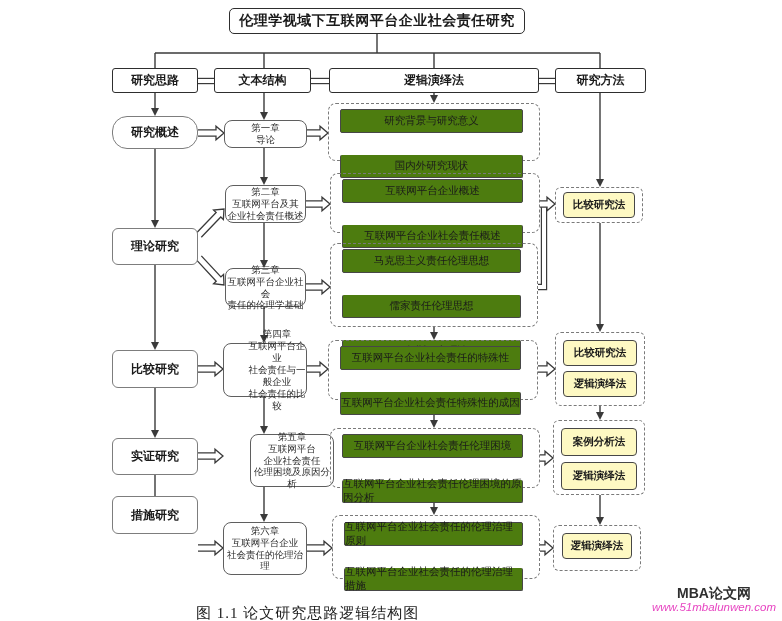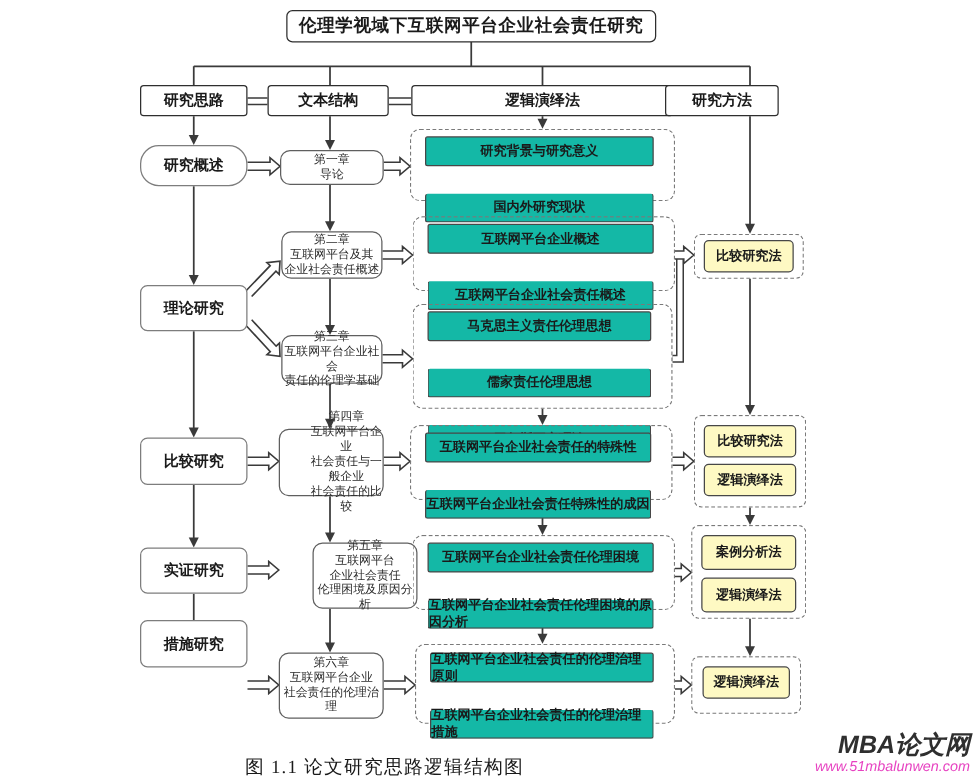--- a/index.html
+++ b/index.html
@@ -11,32 +11,32 @@
   .box{position:absolute;z-index:1;box-sizing:border-box;background:#fff;
        display:flex;align-items:center;justify-content:center;text-align:center;}
   .title{border:1.6px solid #2e2e2e;border-radius:5px;font-weight:bold;font-size:14px;letter-spacing:.5px;}
   .hdr{border:1.5px solid #2e2e2e;border-radius:3px;font-weight:bold;font-size:12px;}
   .rbox{border:1.5px solid #7d7d7d;border-radius:6px;font-weight:bold;font-size:12px;}
   .chapter{border:1.4px solid #5f5f5f;border-radius:8px;font-size:9.5px;color:#2a2a2a;
            line-height:1.25;white-space:pre-line;font-weight:400;}
   .group{position:absolute;z-index:1;box-sizing:border-box;background:transparent;
          border:1.2px dashed #7a7a7a;border-radius:8px;padding-top:5px;}
   .item{box-sizing:border-box;height:24px;margin:0 16px 0 11px;border:1.4px solid #474747;
-        border-radius:2px;background:#14b8a6;display:flex;align-items:center;justify-content:center;
-        font-weight:bold;font-size:10.5px;}
+        border-radius:2px;background:#4d7c0f;display:flex;align-items:center;justify-content:center;
+        font-weight:normal;font-size:10.5px;}
   .item + .item{border-top:0;height:23px;margin-top:22px;}
   .mgroup{position:absolute;z-index:1;box-sizing:border-box;background:transparent;
           border:1.2px dashed #7a7a7a;border-radius:6px;padding-top:7px;}
   .mitem{box-sizing:border-box;height:26px;margin:0 7px 5px 7px;border:1.4px solid #474747;
          border-radius:4px;background:#fef9c3;display:flex;align-items:center;justify-content:center;
          font-weight:bold;font-size:10.5px;}
   .caption{position:absolute;z-index:1;font-family:"Liberation Serif","DejaVu Serif",serif;
            font-size:15px;color:#1a1a1a;letter-spacing:1px;}
   .wm{position:absolute;z-index:1;right:6px;top:585px;text-align:right;line-height:1.15;}
-  .wm-name{font-style:italic;font-weight:bold;font-size:20px;color:#2f2f2f;}
+  .wm-name{font-weight:bold;font-size:14px;color:#2f2f2f;text-align:center;}
   .wm-url{font-style:italic;font-size:11.5px;}
 </style>
 </head>
 <body>
 
 <div class="stage">
 
   <svg id="conn" width="782" height="621" viewBox="0 0 782 621">
       <line x1="377" y1="33" x2="377" y2="53" stroke="#3a3a3a" stroke-width="1.4"></line>
       <line x1="155" y1="53" x2="600" y2="53" stroke="#3a3a3a" stroke-width="1.4"></line>
@@ -142,21 +142,21 @@
       <g transform="translate(540 548) rotate(0.00)">
         <path d="M0 -3.2 L5 -3.2 L5 -6.8 L13 0 L5 6.8 L5 3.2 L0 3.2" fill="#fff" stroke="#3a3a3a" stroke-width="1.3" stroke-linejoin="miter"></path>
       </g>
     </svg>
 
   <div class="box title" style="left:229px;top:8px;width:296px;height:26px;font-family:Liberation Mono, monospace;">伦理学视域下互联网平台企业社会责任研究</div>
 
   <div class="box hdr" style="left:112px;top:68px;width:86px;height:25px;">研究思路</div>
   <div class="box hdr" style="left:214px;top:68px;width:97px;height:25px;">文本结构</div>
   <div class="box hdr" style="left:329px;top:68px;width:210px;height:25px;">逻辑演绎法</div>
-  <div class="box hdr" style="left:532px;top:68px;width:91px;height:25px;">研究方法</div>
+  <div class="box hdr" style="left:555px;top:68px;width:91px;height:25px;">研究方法</div>
 
   <div class="box rbox" style="left:112px;top:116px;width:86px;height:33px;border-radius:15px;">研究概述</div>
   <div class="box rbox" style="left:112px;top:228px;width:86px;height:37px;">理论研究</div>
   <div class="box rbox" style="left:112px;top:350px;width:86px;height:38px;">比较研究</div>
   <div class="box rbox" style="left:112px;top:438px;width:86px;height:37px;">实证研究</div>
   <div class="box rbox" style="left:112px;top:496px;width:86px;height:38px;">措施研究</div>
 
   <div class="box chapter" style="left:224px;top:120px;width:83px;height:28px;">第一章
 导论</div>
   <div class="box chapter" style="left:225px;top:185px;width:81px;height:38px;">第二章

